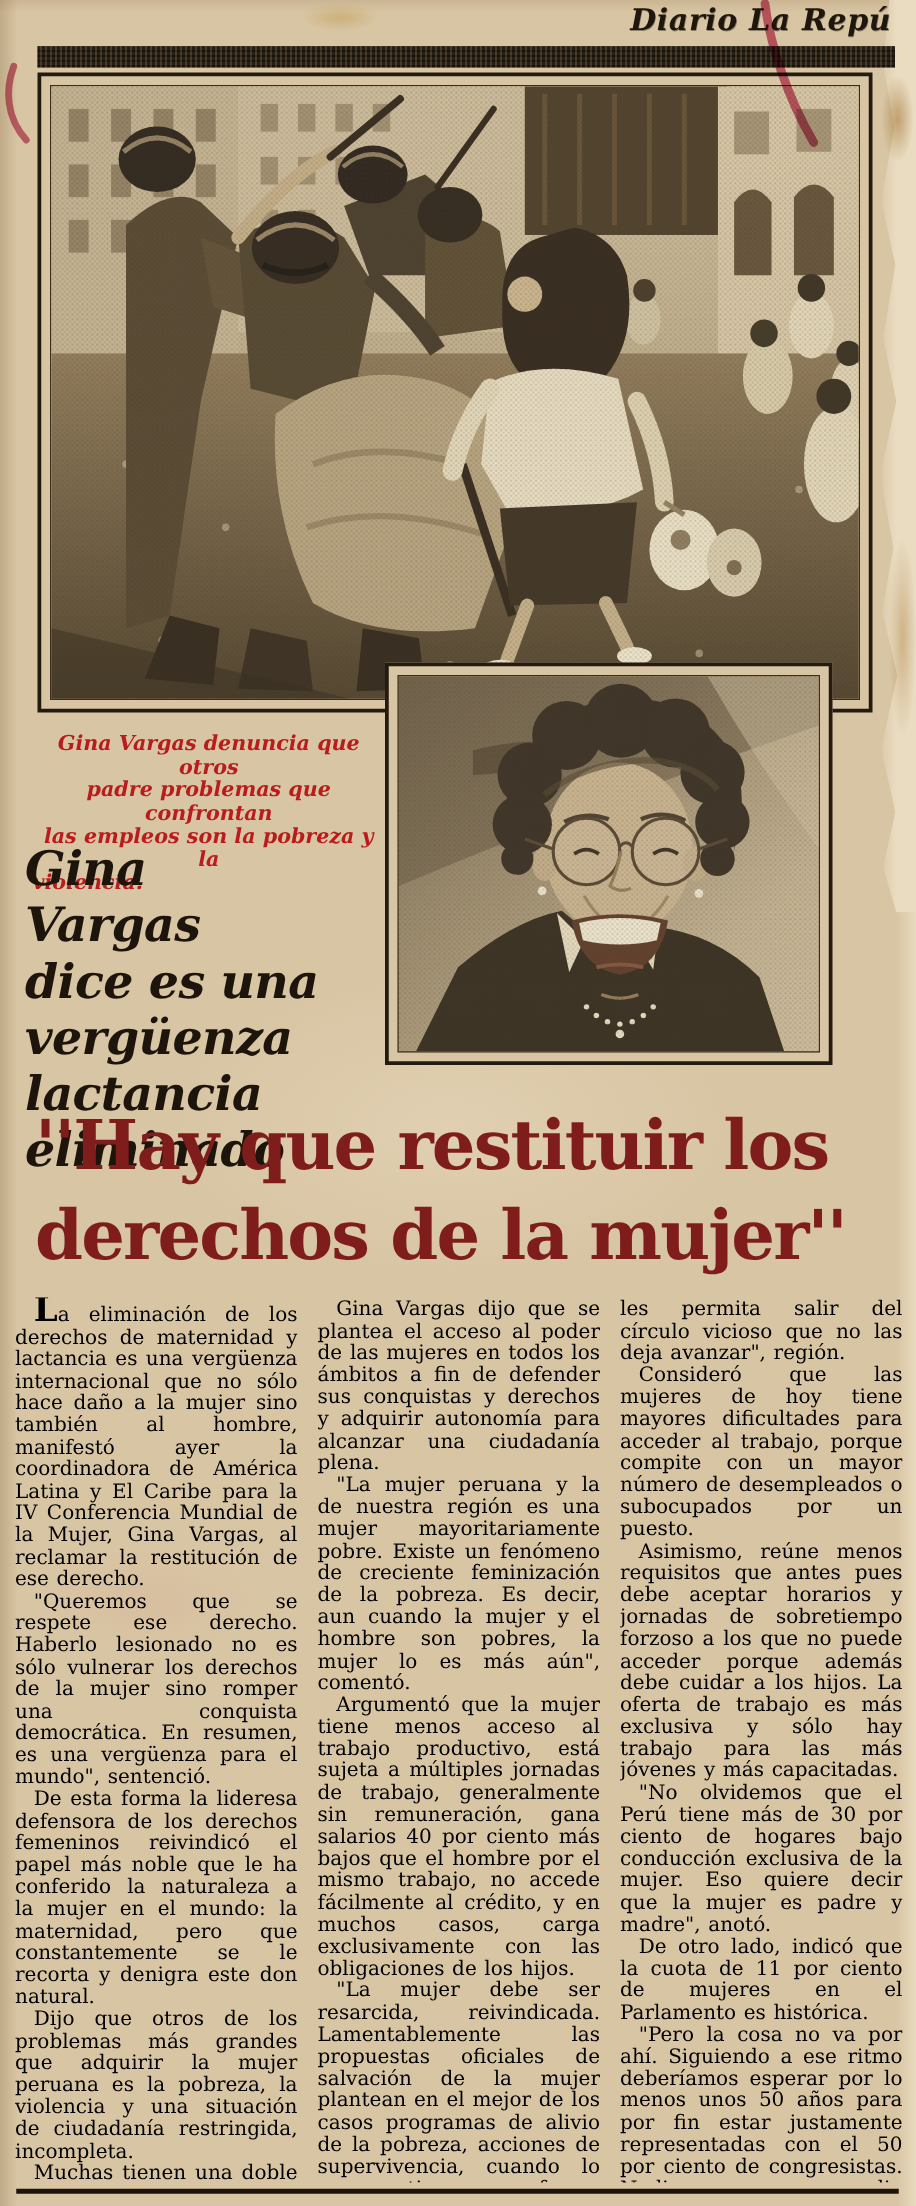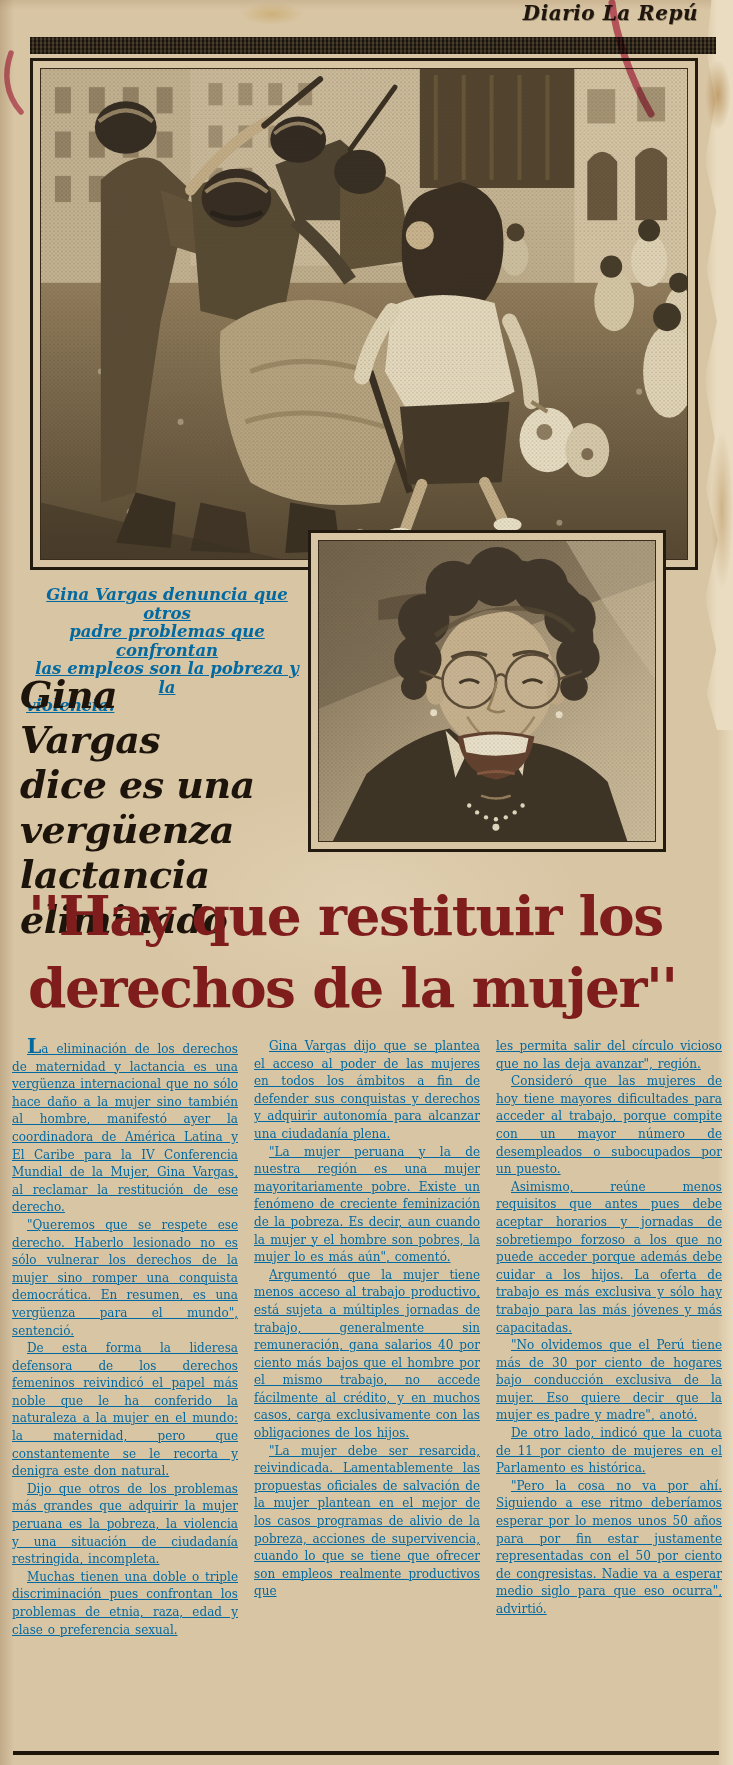--- a/index.html
+++ b/index.html
@@ -25,62 +25,61 @@
     position:absolute;top:0;right:0;width:40px;height:730px;z-index:1;pointer-events:none;
     background:linear-gradient(90deg, rgba(158,116,60,.55) 0%, rgba(158,116,60,.12) 38%, rgba(0,0,0,0) 60%), #e9dcc1;
     clip-path:polygon(46% 0,100% 0,100% 100%,60% 100%,34% 95%,58% 89%,30% 82%,62% 74%,32% 67%,54% 60%,28% 52%,60% 44%,34% 37%,58% 29%,30% 22%,56% 14%,34% 7%);
   }
   .torn-stain-a{position:absolute;top:60px;right:2px;width:26px;height:70px;border-radius:50%;
     background:radial-gradient(closest-side, rgba(170,127,66,.65), rgba(0,0,0,0));z-index:2;pointer-events:none;}
   .torn-stain-b{position:absolute;top:430px;right:0;width:22px;height:160px;border-radius:50%;
     background:radial-gradient(closest-side, rgba(178,138,80,.5), rgba(0,0,0,0));z-index:2;pointer-events:none;}
 
   .masthead{
-    position:absolute;top:1px;right:35px;z-index:3;
-    font-style:italic;font-weight:bold;font-size:20px;letter-spacing:.5px;color:#1f170d;
+    position:absolute;top:1px;right:20px;z-index:3;
+    font-style:italic;font-weight:bold;font-size:24px;letter-spacing:.5px;color:#1f170d;
     text-shadow:.5px .5px 0 rgba(31,23,13,.4);white-space:nowrap;
   }
   .topbar{
     position:absolute;left:30px;top:37px;width:686px;height:17px;z-index:3;
     background:
       repeating-linear-gradient(90deg, rgba(0,0,0,.35) 0 2px, rgba(120,100,70,.25) 2px 4px),
       repeating-linear-gradient(0deg, rgba(0,0,0,.3) 0 2px, rgba(90,72,50,.2) 2px 4px),
       #332a1c;
   }
 
   .photo-frame{position:absolute;z-index:3;border:3px solid #241b10;padding:7px;background:#d8c5a4;box-sizing:border-box;margin:0;}
   .photo-inner{width:100%;height:100%;border:1px solid #3a2d1c;box-sizing:border-box;overflow:hidden;background:#b9a887;}
   .photo-inner svg{display:block;width:100%;height:100%;}
   .main-photo{left:30px;top:58px;width:668px;height:512px;}
   .portrait{left:308px;top:530px;width:358px;height:322px;}
 
   .caption{
     position:absolute;left:26px;top:586px;width:282px;z-index:3;
     font-style:italic;font-weight:bold;font-size:16.5px;line-height:18.5px;
-    text-align:center;color:#0369a1;text-decoration:underline;
+    text-align:center;color:#b91c1c;
   }
   .caption .cap-line:last-child{text-align:left;padding-right:30px;}
 
   .kicker{
     position:absolute;left:20px;top:672px;width:250px;z-index:3;
     font-style:italic;font-weight:bold;font-size:38px;line-height:45px;
     letter-spacing:-.5px;color:#1d140b;
   }
 
   .headline{
     position:absolute;left:14px;top:866px;width:716px;z-index:3;margin:14px;
     font-weight:bold;font-size:55px;line-height:72px;letter-spacing:-1.5px;color:#7f1d1d;
   }
 
   .columns{
     position:absolute;left:12px;top:1038px;width:710px;height:708px;z-index:3;
     display:grid;grid-template-columns:1fr 1fr 1fr;column-gap:16px;
-    font-size:12px;line-height:17.6px;text-align:justify;color:#0369a1;
+    font-size:16px;line-height:17.6px;text-align:justify;color:#000000;
     overflow:hidden;
-    text-decoration:underline;
   }
   .col{overflow:hidden;}
   .para{margin:0;text-indent:15px;word-spacing:1px;}
   .para.noindent{text-indent:0;}
   .para.lead::first-letter{font-size:1.7em;font-weight:bold;line-height:.8;}
 
   .bottom-rule{position:absolute;left:13px;top:1751px;width:706px;height:4px;background:#1d140b;z-index:3;}
 
   .marker{position:absolute;inset:0;z-index:8;pointer-events:none;mix-blend-mode:multiply;}
 </style>

